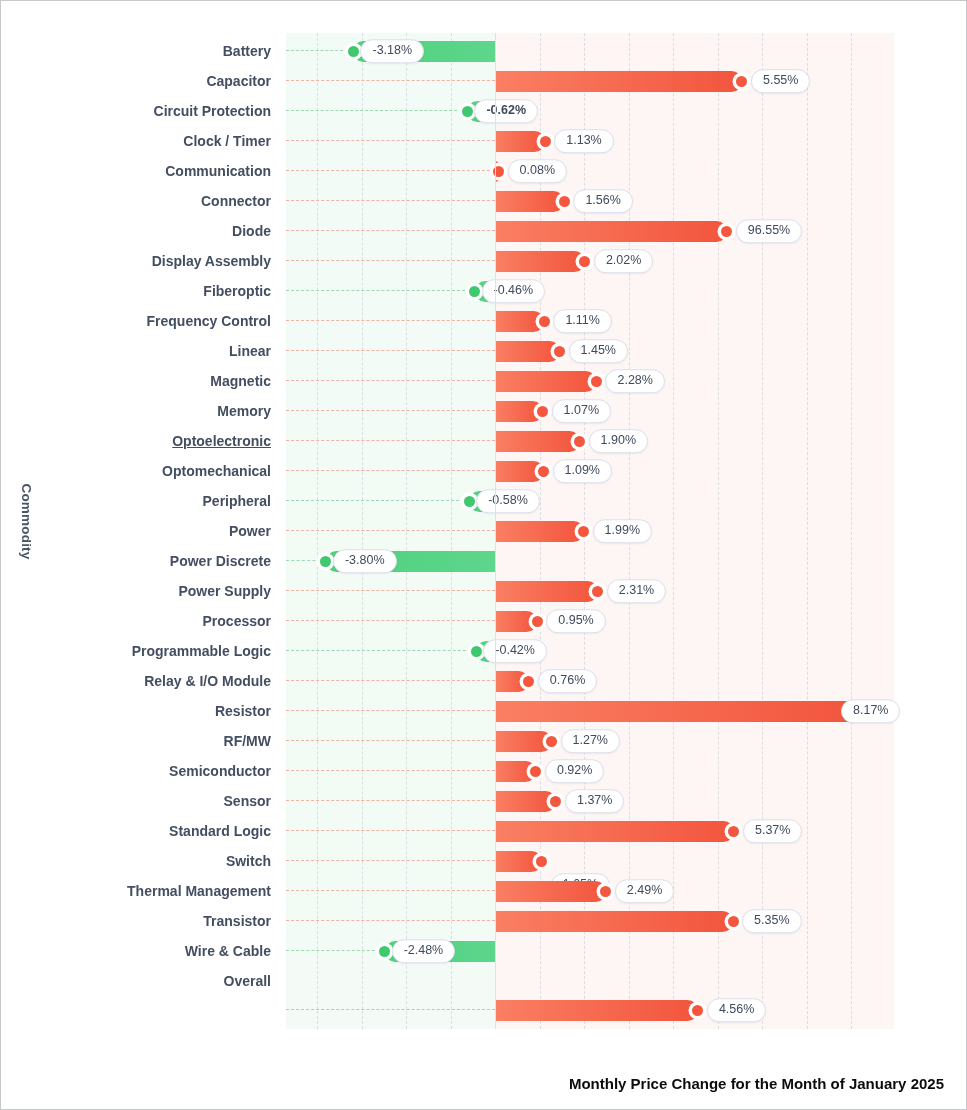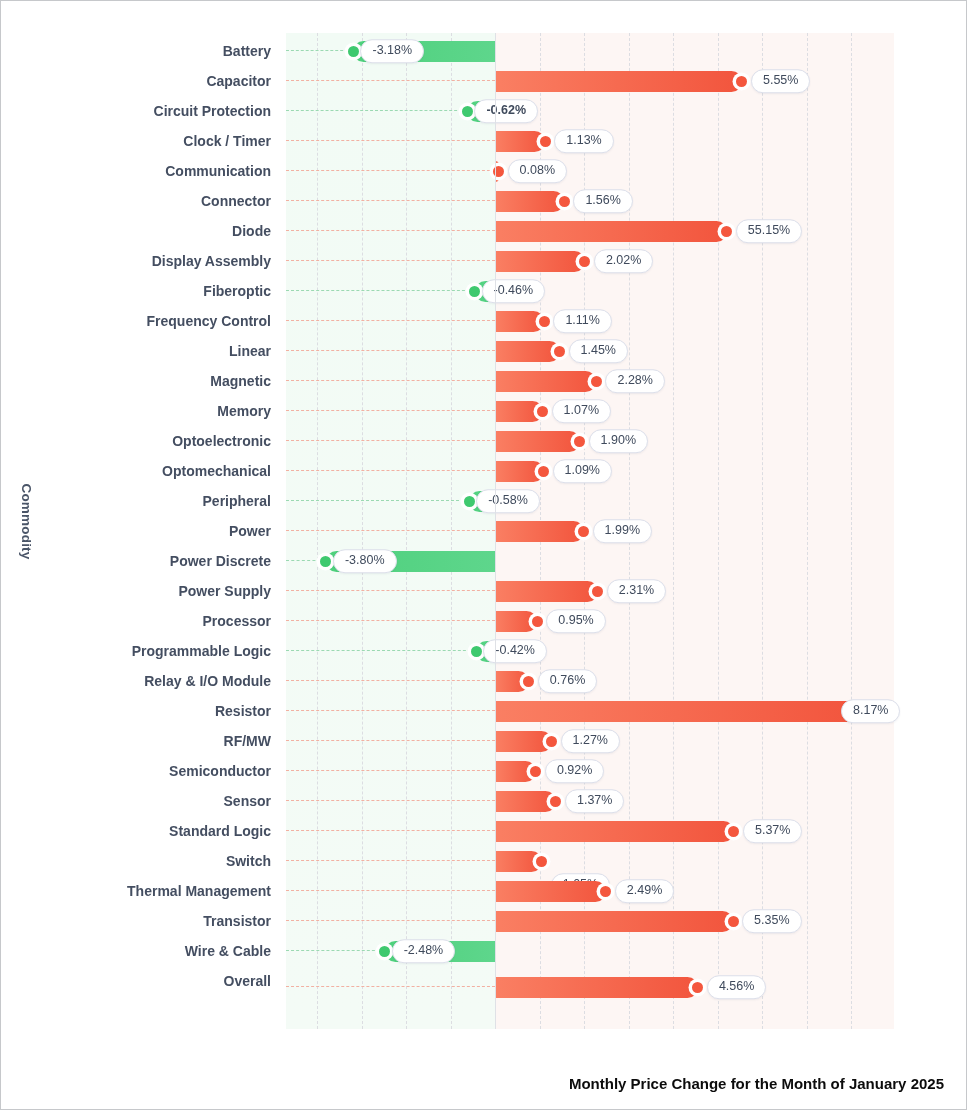--- a/index.html
+++ b/index.html
@@ -197,21 +197,21 @@
       <div class="cat" style="top: 93px;">Clock / Timer</div>
       <div class="cat" style="top: 123px;">Communication</div>
       <div class="cat" style="top: 153px;">Connector</div>
       <div class="cat" style="top: 183px;">Diode</div>
       <div class="cat" style="top: 213px;">Display Assembly</div>
       <div class="cat" style="top: 243px;">Fiberoptic</div>
       <div class="cat" style="top: 273px;">Frequency Control</div>
       <div class="cat" style="top: 303px;">Linear</div>
       <div class="cat" style="top: 333px;">Magnetic</div>
       <div class="cat" style="top: 363px;">Memory</div>
-      <div class="cat" style="top: 393px;">Optoelectronic</div>
+      <div class="cat" style="top: 393px; text-decoration: underline;">Optoelectronic</div>
       <div class="cat" style="top: 423px;">Optomechanical</div>
       <div class="cat" style="top: 453px;">Peripheral</div>
       <div class="cat" style="top: 483px;">Power</div>
       <div class="cat" style="top: 513px;">Power Discrete</div>
       <div class="cat" style="top: 543px;">Power Supply</div>
       <div class="cat" style="top: 573px;">Processor</div>
       <div class="cat" style="top: 603px;">Programmable Logic</div>
       <div class="cat" style="top: 633px;">Relay &amp; I/O Module</div>
       <div class="cat" style="top: 663px;">Resistor</div>
       <div class="cat" style="top: 693px;">RF/MW</div>
@@ -277,21 +277,21 @@
         <div class="row" style="top: 153px;">
           <div class="leader pos" style="left: 0px; width: 209px;"></div>
           <div class="bar pos" style="left: 209px; width: 69.42px;"></div>
           <div class="dot pos" style="left: 272.92px;"></div>
           <div class="pill" style="left: 287.42px;">1.56%</div>
         </div>
         <div class="row" style="top: 183px;">
           <div class="leader pos" style="left: 0px; width: 209px;"></div>
           <div class="bar pos" style="left: 209px; width: 231.845px;"></div>
           <div class="dot pos" style="left: 435.345px;"></div>
-          <div class="pill" style="left: 449.845px;">55.15%</div>
+          <div class="pill" style="left: 449.845px;">96.55%</div>
         </div>
         <div class="row" style="top: 213px;">
           <div class="leader pos" style="left: 0px; width: 209px;"></div>
           <div class="bar pos" style="left: 209px; width: 89.89px;"></div>
           <div class="dot pos" style="left: 293.39px;"></div>
           <div class="pill" style="left: 307.89px;">2.02%</div>
         </div>
         <div class="row" style="top: 243px;">
           <div class="leader neg" style="left: 0px; width: 188.53px;"></div>
           <div class="bar neg" style="left: 188.53px; width: 20.47px;"></div>
@@ -423,21 +423,21 @@
           <div class="bar pos" style="left: 209px; width: 238.075px;"></div>
           <div class="dot pos" style="left: 441.575px;"></div>
           <div class="pill" style="left: 456.075px;">5.35%</div>
         </div>
         <div class="row" style="top: 903px;">
           <div class="leader neg" style="left: 0px; width: 98.64px;"></div>
           <div class="bar neg" style="left: 98.64px; width: 110.36px;"></div>
           <div class="dot neg" style="left: 93.14px;"></div>
           <div class="pill" style="left: 105.64px;">-2.48%</div>
         </div>
-        <div class="row" style="top: 939px; text-decoration: underline;">
+        <div class="row" style="top: 962px; text-decoration: underline;">
           <div class="leader pos" style="left: 0px; width: 209px;"></div>
           <div class="bar pos" style="left: 209px; width: 202.92px;"></div>
           <div class="dot pos" style="left: 406.42px;"></div>
           <div class="pill" style="left: 420.92px;">4.56%</div>
         </div>
       </div>
   </div>
 
   <div id="footer-title">Monthly Price Change for the Month of January 2025</div>
 </div>

